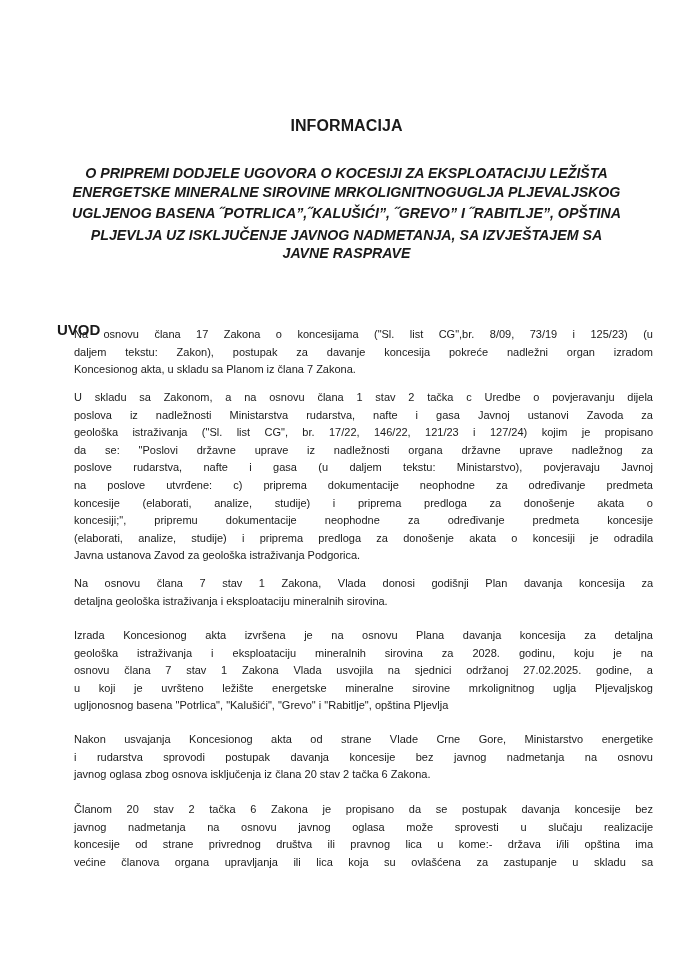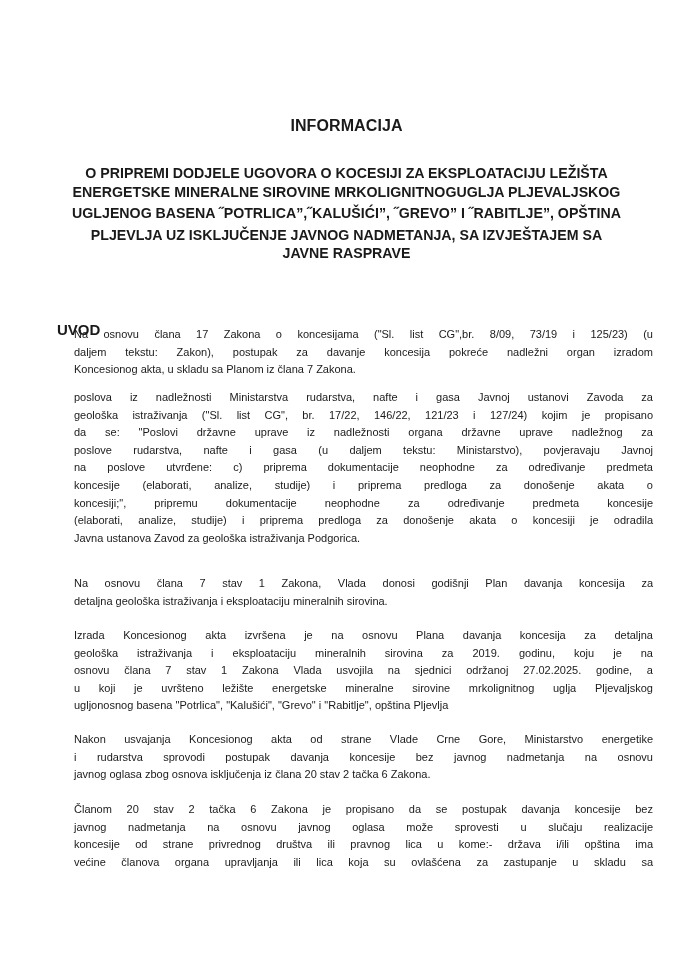--- a/index.html
+++ b/index.html
@@ -34,21 +34,21 @@
     .doc-subtitle {
       position: absolute;
       top: 164px;
       left: -2px;
       width: 583px;
       text-align: center;
       font-weight: bold;
       font-size: 14.2px;
       line-height: 18.5px;
     }
-    .doc-subtitle .line { display: block; white-space: nowrap; }
+    .doc-subtitle .line { display: block; white-space: nowrap; font-style: italic; }
     .doc-subtitle .line.gap { margin-top: 3px; }
     .section-heading {
       position: absolute;
       top: 285px;
       left: 0;
       font-weight: bold;
       font-size: 15px;
       margin-top: 36px;
     }
     .para {
@@ -87,39 +87,40 @@
 
   <div class="section-heading">UVOD</div>
 
   <div class="para" style="top:309px;">
     <span class="ln">Na osnovu člana 17 Zakona o koncesijama ("Sl. list CG",br. 8/09, 73/19 i 125/23) (u</span>
     <span class="ln">daljem tekstu: Zakon), postupak za davanje koncesija pokreće nadležni organ izradom</span>
     <span class="ln last">Koncesionog akta, u skladu sa Planom iz člana 7 Zakona.</span>
   </div>
 
   <div class="para" style="top:372px;">
+    <span class="ln">U skladu sa Zakonom, a na osnovu člana 1 stav 2 tačka c Uredbe o povjeravanju dijela</span>
     <span class="ln">poslova iz nadležnosti Ministarstva rudarstva, nafte i gasa Javnoj ustanovi Zavoda za</span>
     <span class="ln">geološka istraživanja ("Sl. list CG", br. 17/22, 146/22, 121/23 i 127/24) kojim je propisano</span>
     <span class="ln">da se: "Poslovi državne uprave iz nadležnosti organa državne uprave nadležnog za</span>
     <span class="ln">poslove rudarstva, nafte i gasa (u daljem tekstu: Ministarstvo), povjeravaju Javnoj</span>
     <span class="ln">na poslove utvrđene: c) priprema dokumentacije neophodne za određivanje predmeta</span>
     <span class="ln">koncesije (elaborati, analize, studije) i priprema predloga za donošenje akata o</span>
     <span class="ln">koncesiji;", pripremu dokumentacije neophodne za određivanje predmeta koncesije</span>
     <span class="ln">(elaborati, analize, studije) i priprema predloga za donošenje akata o koncesiji je odradila</span>
     <span class="ln last">Javna ustanova Zavod za geološka istraživanja Podgorica.</span>
   </div>
 
   <div class="para" style="top:558px;">
     <span class="ln">Na osnovu člana 7 stav 1 Zakona, Vlada donosi godišnji Plan davanja koncesija za</span>
     <span class="ln last">detaljna geološka istraživanja i eksploataciju mineralnih sirovina.</span>
   </div>
 
   <div class="para" style="top:610px;">
     <span class="ln">Izrada Koncesionog akta izvršena je na osnovu Plana davanja koncesija za detaljna</span>
-    <span class="ln">geološka istraživanja i eksploataciju mineralnih sirovina za 2019. godinu, koju je na</span>
+    <span class="ln">geološka istraživanja i eksploataciju mineralnih sirovina za 2028. godinu, koju je na</span>
     <span class="ln">osnovu člana 7 stav 1 Zakona Vlada usvojila na sjednici održanoj 27.02.2025. godine, a</span>
     <span class="ln">u koji je uvršteno ležište energetske mineralne sirovine mrkolignitnog uglja Pljevaljskog</span>
     <span class="ln last">ugljonosnog basena "Potrlica", "Kalušići", "Grevo" i "Rabitlje", opština Pljevlja</span>
   </div>
 
   <div class="para" style="top:714px;">
     <span class="ln">Nakon usvajanja Koncesionog akta od strane Vlade Crne Gore, Ministarstvo energetike</span>
     <span class="ln">i rudarstva sprovodi postupak davanja koncesije bez javnog nadmetanja na osnovu</span>
     <span class="ln last">javnog oglasa zbog osnova isključenja iz člana 20 stav 2 tačka 6 Zakona.</span>
   </div>

